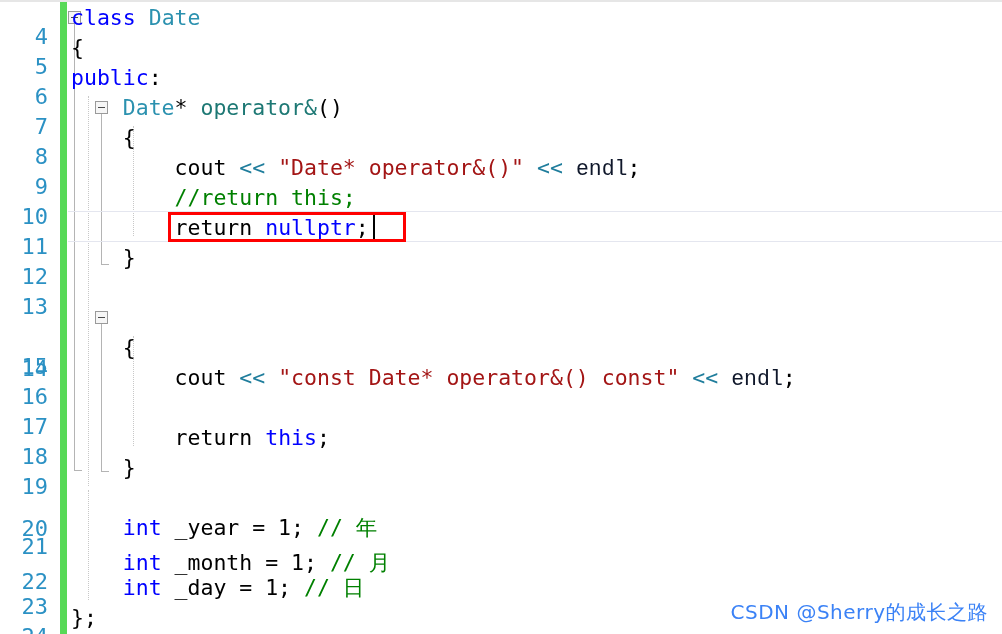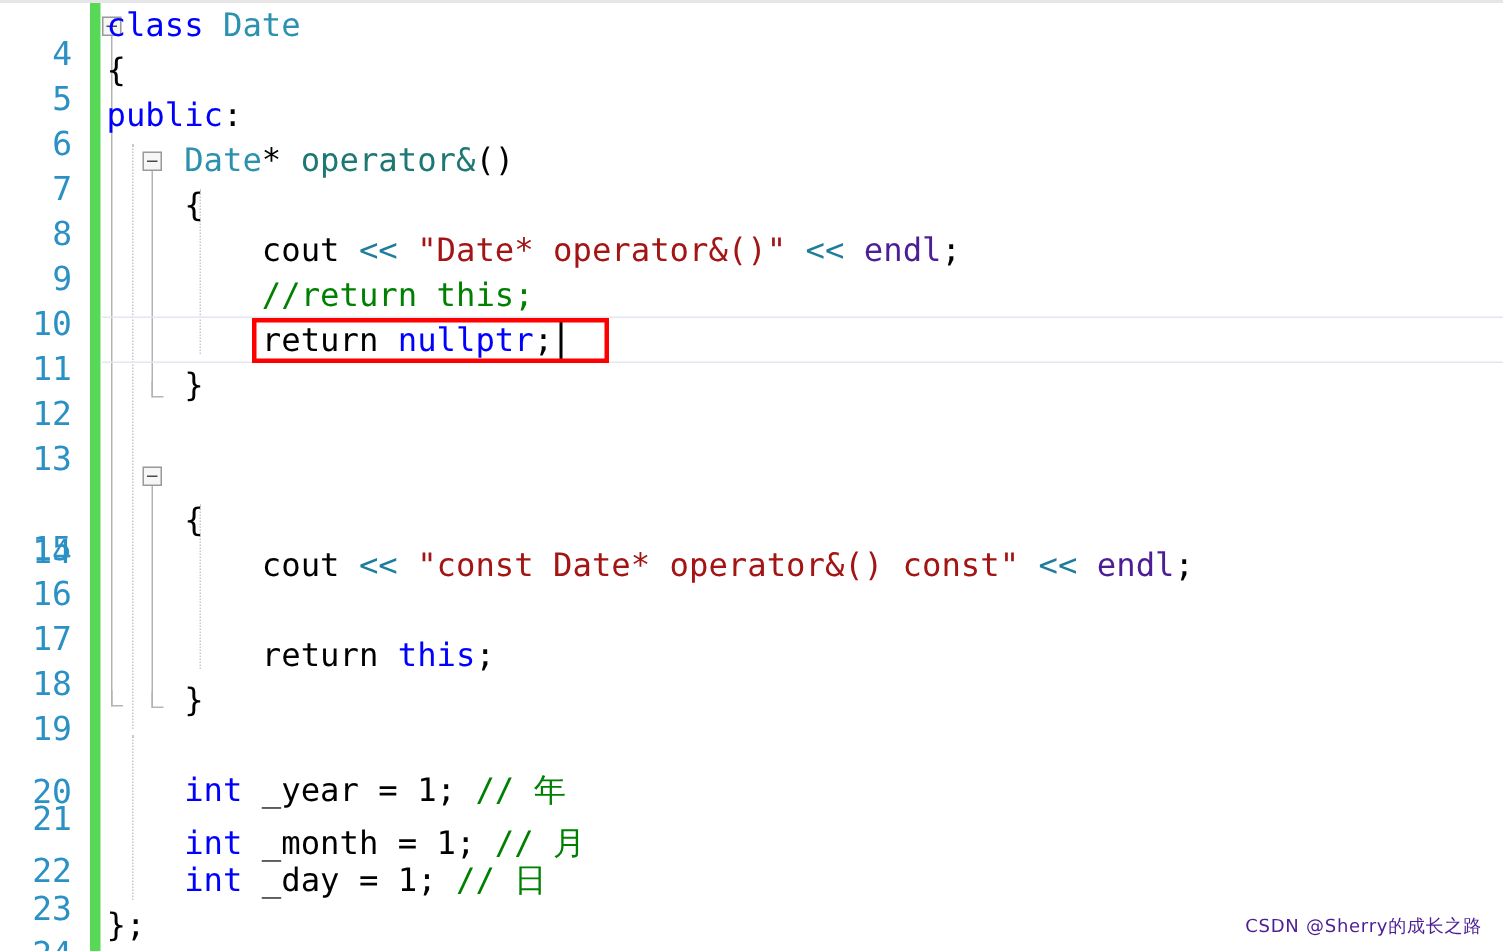--- a/index.html
+++ b/index.html
@@ -78,21 +78,21 @@
   }
 
   
   .kw   { color: #0000ff; }           
   .type { color: #2b91af; }           
   .fn   { color: #1d7874; }           
   .str  { color: #a31515; }           
   .cmt  { color: #008000; }           
   .ret  { color: #000000; }           
   .op   { color: #1f7d9c; }           
-  .id   { color: #4c1d95; }           
+  .id   { color: #0f172a; font-family: Liberation Mono, monospace; }           
 
   
   .guide {
     position: absolute;
     width: 0;
     border-left: 1px solid #b4b4b4;
   }
   .guide-dot {
     position: absolute;
     width: 0;
@@ -155,22 +155,22 @@
     box-sizing: border-box;
     background: transparent;
   }
 
   
   .watermark {
     position: absolute;
     right: 14px;
     bottom: 8px;
     font-family: "DejaVu Sans", "Liberation Sans", sans-serif;
-    font-size: 12px;
-    color: #4c1d95;
+    font-size: 20px;
+    color: #3b82f6;
     letter-spacing: 0.5px;
     white-space: nowrap;
   }
 </style>
 </head>
 <body>
 
 <div id="screen">
 
   <div class="top-rule"></div>

